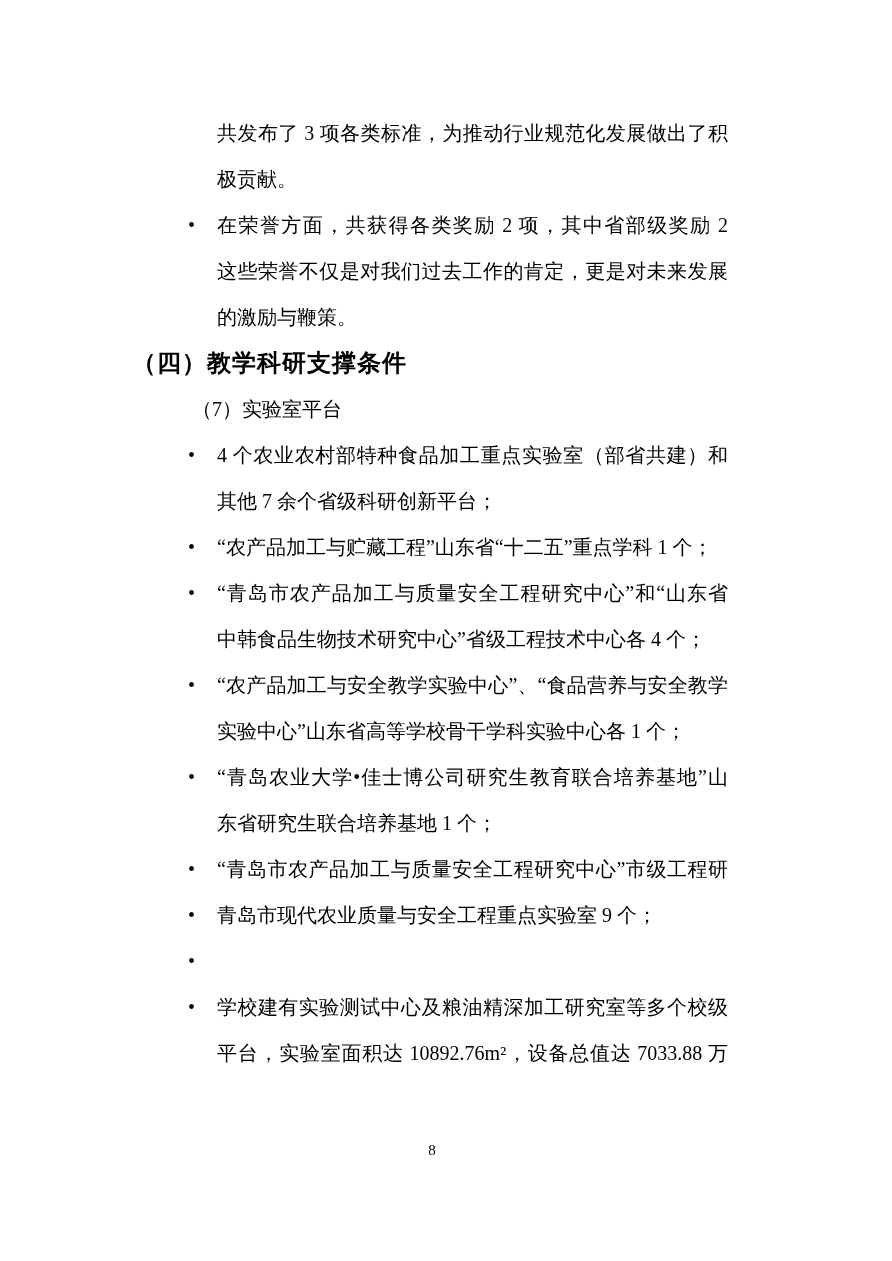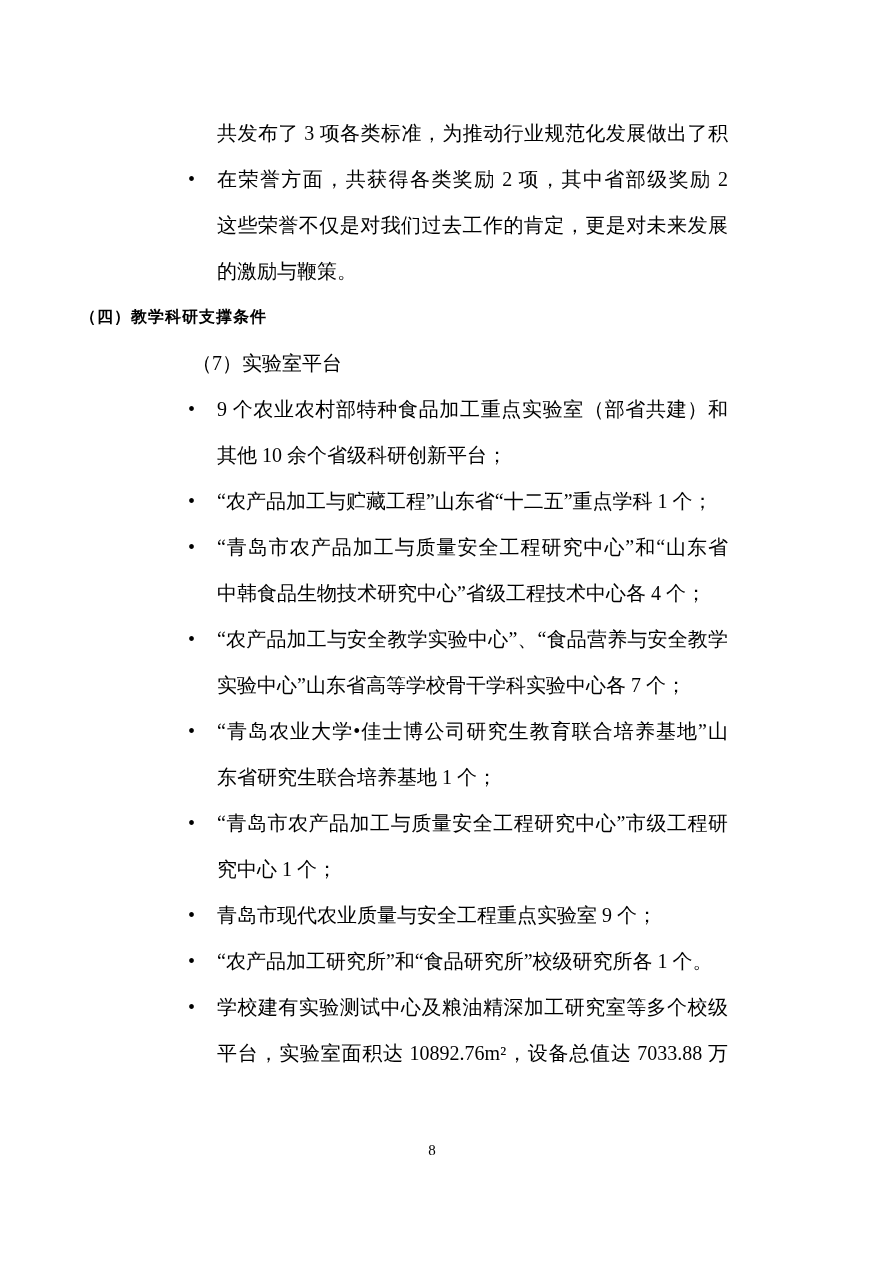--- a/index.html
+++ b/index.html
@@ -40,24 +40,25 @@
   }
   .marker {
     position: absolute;
     left: 188px;
     top: 0;
     height: 46px;
     line-height: 46px;
     font-size: 20px;
   }
   .line.heading {
-    padding-left: 80px;
-    font-size: 16px;
+    padding-left: 120px;
+    font-size: 24px;
     font-weight: 700;
     letter-spacing: 1px;
+    margin-left: 12px;
   }
   .line.sub {
     padding-left: 192px;
   }
   .page-number {
     position: absolute;
     top: 1140px;
     left: 0;
     width: 100%;
     text-align: center;
@@ -65,48 +66,48 @@
     line-height: 20px;
   }
 </style>
 </head>
 <body>
 
 <div class="page">
   <div class="content">
 
     <div class="line j"><span>共发布了 3 项各类标准，为推动行业规范化发展做出了积</span></div>
+    <div class="line"><span>极贡献。</span></div>
 
     <div class="line j"><span class="marker">•</span><span>在荣誉方面，共获得各类奖励 2 项，其中省部级奖励 2 项，</span></div>
     <div class="line j"><span>这些荣誉不仅是对我们过去工作的肯定，更是对未来发展</span></div>
     <div class="line"><span>的激励与鞭策。</span></div>
 
     <div class="line heading"><span>（四）教学科研支撑条件</span></div>
     <div class="line sub"><span>（7）实验室平台</span></div>
 
-    <div class="line j"><span class="marker">•</span><span>9 个农业农村部特种食品加工重点实验室（部省共建）和</span></div>
-    <div class="line"><span>其他 10 余个省级科研创新平台；</span></div>
+    <div class="line j"><span class="marker">•</span><span>4 个农业农村部特种食品加工重点实验室（部省共建）和</span></div>
+    <div class="line"><span>其他 7 余个省级科研创新平台；</span></div>
 
     <div class="line"><span class="marker">•</span><span>“农产品加工与贮藏工程”山东省“十二五”重点学科 1 个；</span></div>
 
     <div class="line j"><span class="marker">•</span><span>“青岛市农产品加工与质量安全工程研究中心”和“山东省</span></div>
     <div class="line"><span>中韩食品生物技术研究中心”省级工程技术中心各 4 个；</span></div>
 
     <div class="line j"><span class="marker">•</span><span>“农产品加工与安全教学实验中心”、“食品营养与安全教学</span></div>
-    <div class="line"><span>实验中心”山东省高等学校骨干学科实验中心各 7 个；</span></div>
+    <div class="line"><span>实验中心”山东省高等学校骨干学科实验中心各 1 个；</span></div>
 
     <div class="line j"><span class="marker">•</span><span>“青岛农业大学•佳士博公司研究生教育联合培养基地”山</span></div>
     <div class="line"><span>东省研究生联合培养基地 1 个；</span></div>
 
     <div class="line j"><span class="marker">•</span><span>“青岛市农产品加工与质量安全工程研究中心”市级工程研</span></div>
-    <div class="line"><span>究中心 1 个；</span></div>
 
     <div class="line"><span class="marker">•</span><span>青岛市现代农业质量与安全工程重点实验室 9 个；</span></div>
 
-    <div class="line"><span class="marker">•</span><span>“农产品加工研究所”和“食品研究所”校级研究所各 1 个。</span></div>
+    <div class="line"><span class="marker">•</span></div>
 
     <div class="line j"><span class="marker">•</span><span>学校建有实验测试中心及粮油精深加工研究室等多个校级</span></div>
     <div class="line j"><span>平台，实验室面积达 10892.76m²，设备总值达 7033.88 万</span></div>
 
   </div>
 
   <div class="page-number">8</div>
 </div>
 
 </body></html>

